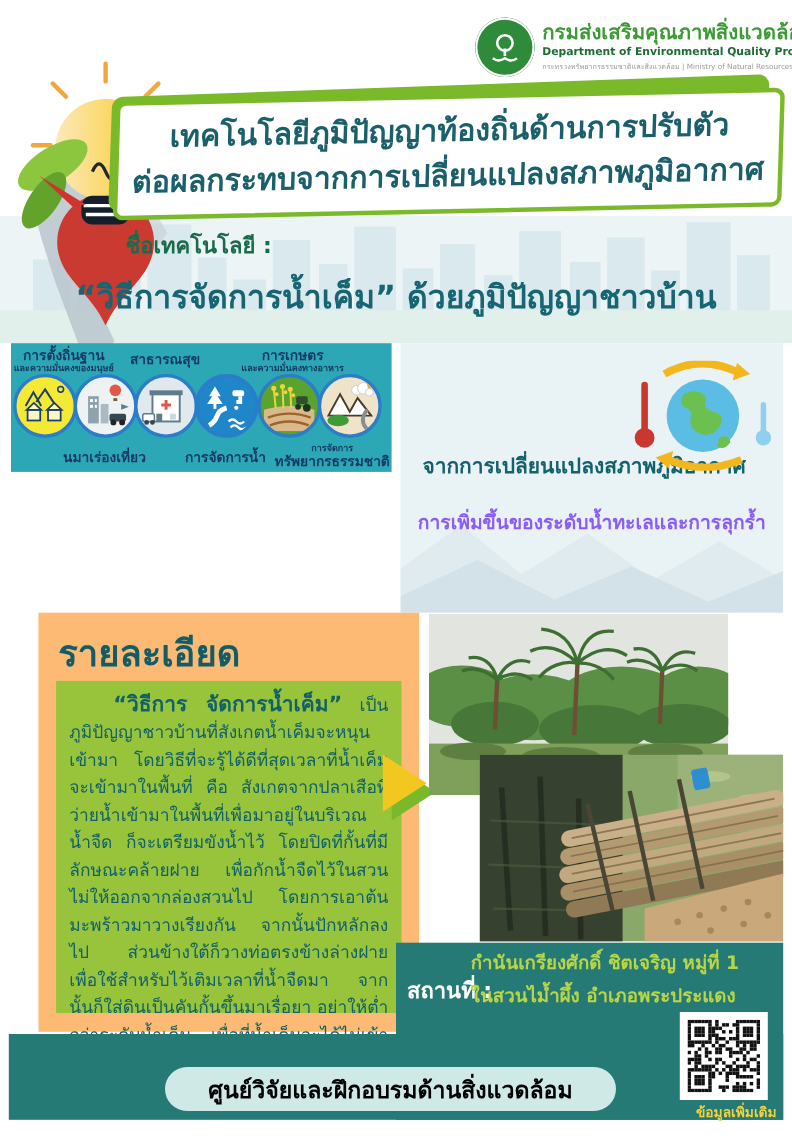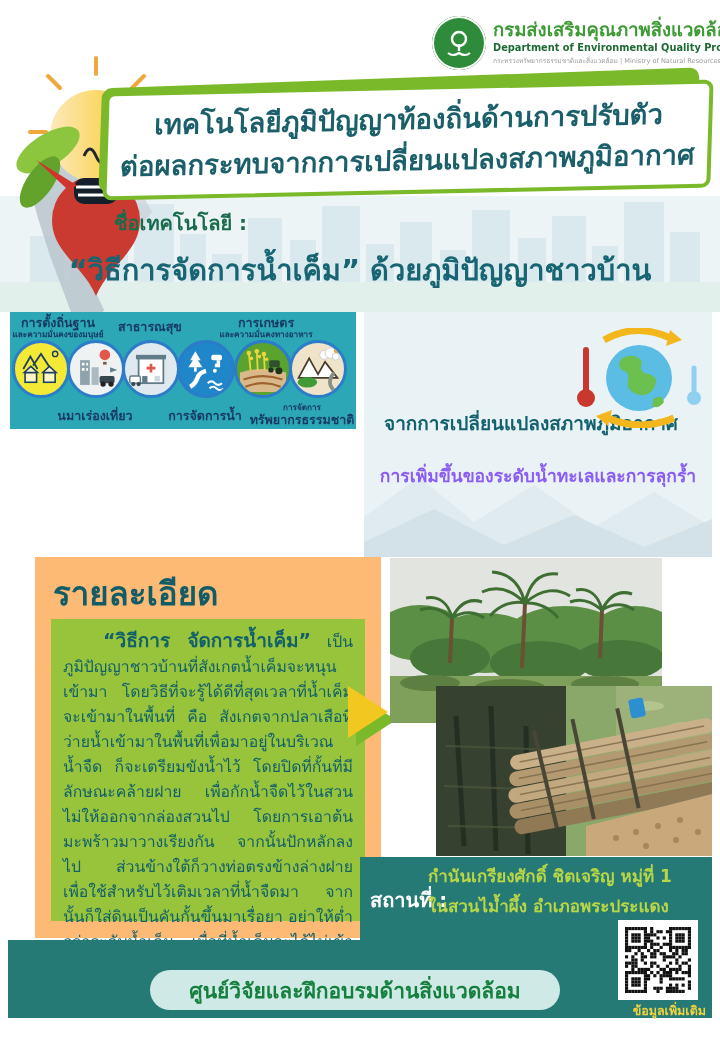--- a/index.html
+++ b/index.html
@@ -75,21 +75,21 @@
   .photo1{left:390px;top:558px;width:272px;height:165px;}
   .photo2{left:436px;top:686px;width:276px;height:170px;}
 
   
   .teal-right{left:360px;top:857px;width:352px;height:161px;background:#267a76;}
   .teal-bottom{left:8px;top:940px;width:704px;height:78px;background:#267a76;}
   .loc-label{left:370px;top:884px;font-size:20px;font-weight:bold;color:#ffffff;}
   .loc-lines{left:428px;top:861px;width:210px;font-size:17px;font-weight:bold;color:#b9d645;line-height:30px;}
   .footer-pill{left:150px;top:970px;width:410px;height:40px;background:#cfe9e7;border-radius:21px;
                display:flex;align-items:center;justify-content:center;}
-  .footer-pill-text{font-size:21px;font-weight:bold;color:#15803d;}
+  .footer-pill-text{font-size:21px;font-weight:bold;color:#000000;}
   .qr-box{left:618px;top:920px;width:80px;height:80px;background:#ffffff;display:flex;align-items:center;justify-content:center;}
   .qr-label{left:610px;top:1001px;width:96px;text-align:right;font-size:12.5px;font-weight:bold;color:#f2d23c;}
 </style>
 </head>
 <body>
 
 <div id="page">
 
   <svg class="abs skyline-band" viewBox="0 0 720 116" preserveAspectRatio="none">
     <rect x="0" y="0" width="720" height="116" fill="#edf4f6"></rect>

